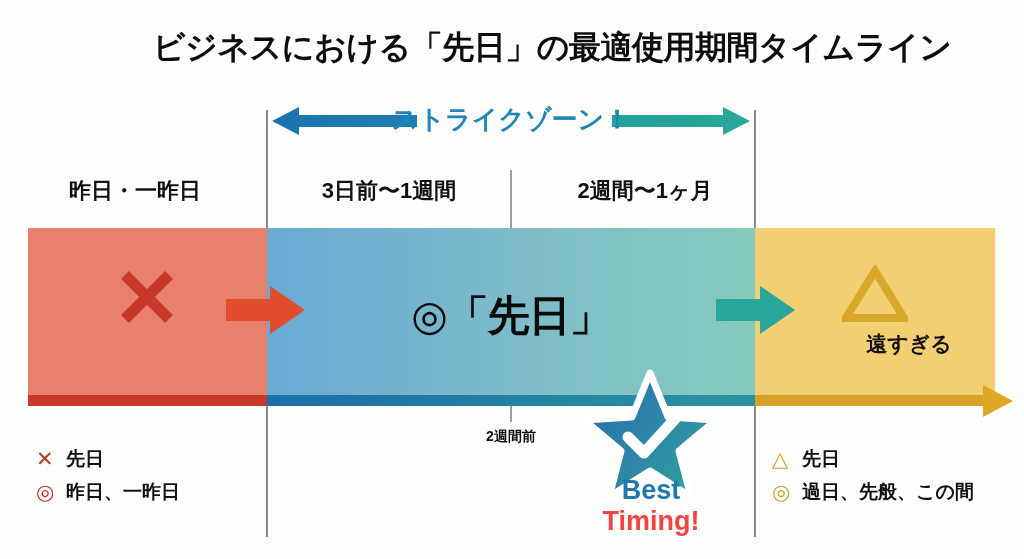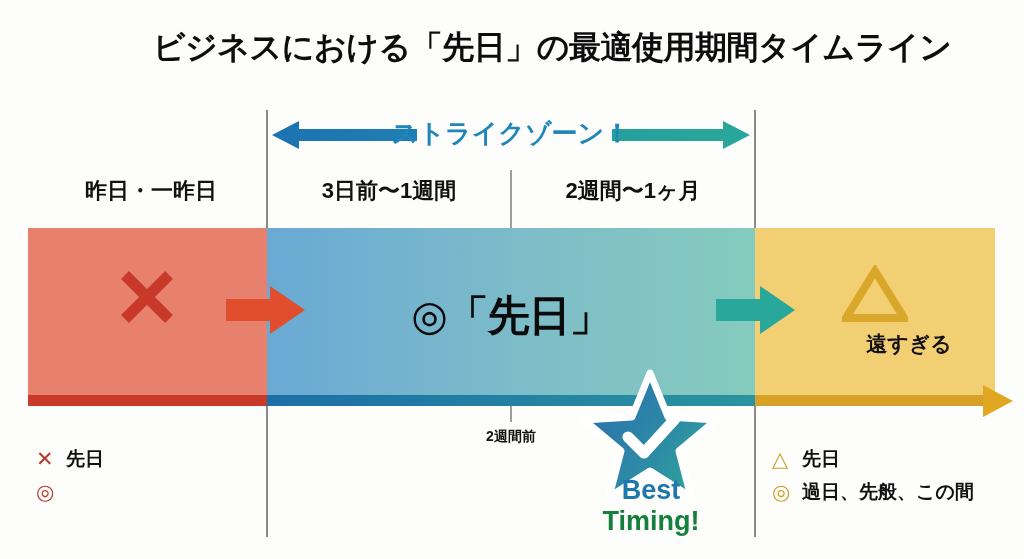--- a/index.html
+++ b/index.html
@@ -28,21 +28,21 @@
     color: #0d0d0d;
     letter-spacing: -0.5px;
     white-space: nowrap;
     padding-left: 40px;
   }
 
   
   .strikezone-wrap {
     position: absolute;
     left: 267px;
-    top: 116px;
+    top: 102px;
     width: 488px;
     height: 46px;
   }
   .strikezone-label {
     position: absolute;
     left: 0;
     top: 0;
     width: 488px;
     text-align: center;
     font-size: 26px;
@@ -57,23 +57,23 @@
   
   .col-head {
     position: absolute;
     top: 176px;
     font-size: 22px;
     font-weight: bold;
     color: #111;
     text-align: center;
     white-space: nowrap;
   }
-  .ch-1 { left: 26px;  width: 250px; }
+  .ch-1 { left: 10px;  width: 250px; }
   .ch-2 { left: 270px; width: 238px; text-align: center; }
-  .ch-3 { left: 514px; width: 238px; }
+  .ch-3 { left: 526px; width: 238px; }
   .ch-4 { left: 760px; width: 250px; }
 
   
   .divider {
     position: absolute;
     width: 2px;
     background: #8a8a8a;
   }
   .div-1 { left: 266px; top: 110px; height: 427px; }
   .div-2 { left: 510px; top: 170px; height: 252px; background: #9d9d9d; }
@@ -194,21 +194,21 @@
     left: -12px;
     top: 94px;
     width: 166px;
     text-align: center;
     font-size: 27px;
     font-weight: bold;
     color: #1f78ab;
     line-height: 31px;
     margin-top: 12px;
   }
-  .badge-text .l2 { color: #15803d; }
+  .badge-text .l2 { color: #ef4444; }
 
   
   .legend {
     position: absolute;
     font-size: 19px;
     font-weight: bold;
     color: #111;
     white-space: nowrap;
   }
   .legend-left  { left: 36px;  top: 442px; }
@@ -310,20 +310,21 @@
     </div>
   </div>
 
   <div class="legend legend-left">
     <div class="legend-row">
       <span class="legend-sym sym-red">✕</span>
       <span>先日</span>
     </div>
     <div class="legend-row">
       <span class="legend-sym sym-red">◎</span>
+      <span>昨日、一昨日</span>
     </div>
   </div>
 
   <div class="legend legend-right">
     <div class="legend-row">
       <span class="legend-sym sym-gold">△</span>
       <span>先日</span>
     </div>
     <div class="legend-row">
       <span class="legend-sym sym-gold">◎</span>

